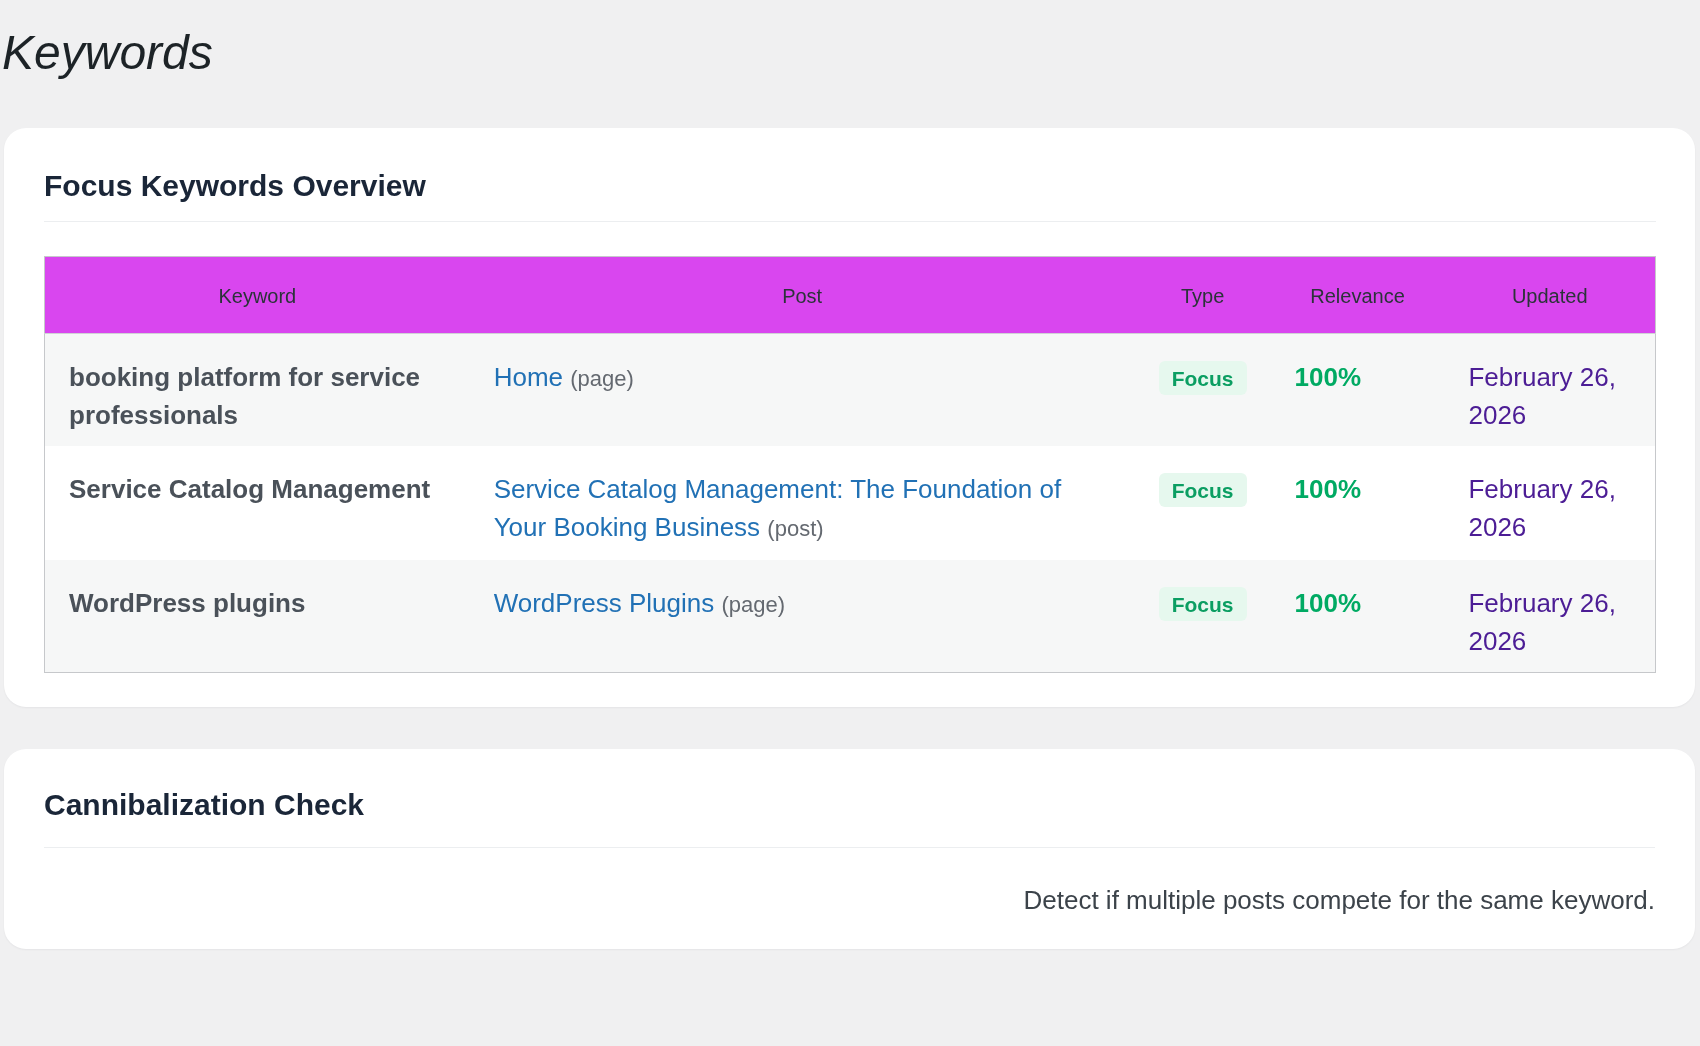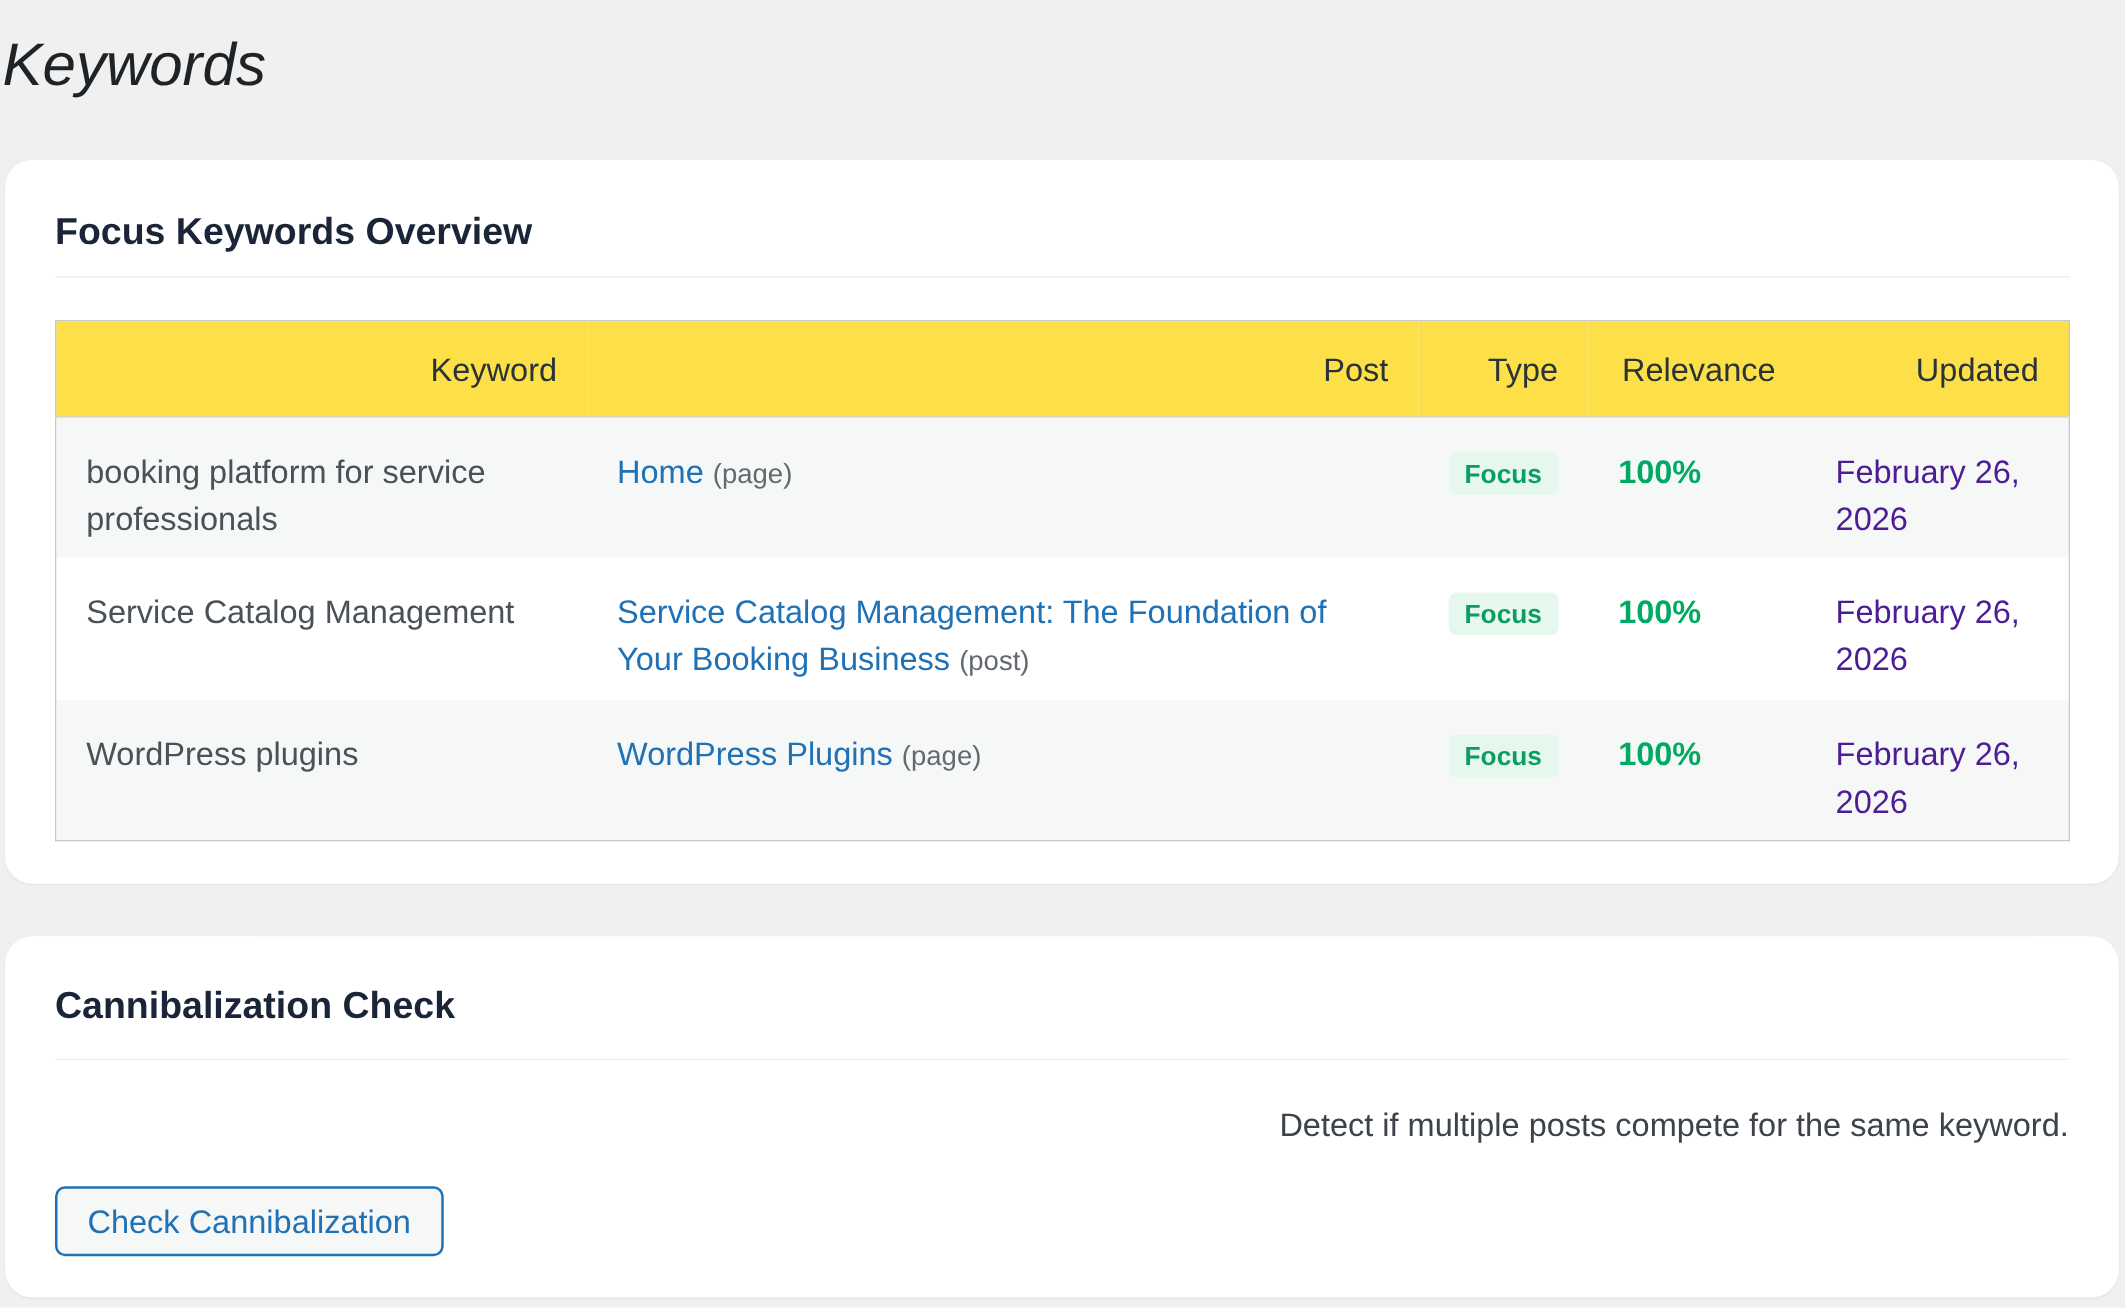--- a/index.html
+++ b/index.html
@@ -50,37 +50,37 @@
   .card--cannibalization .card-divider{margin-top:24px;}
 
   table.keywords-table{
     width:100%;
     border-collapse:collapse;
     margin-top:34px;
     border:1px solid #c6c8cb;
     font-size:26px;
   }
   .keywords-table th{
-    text-align:right;
+    text-align:center;
     font-weight:400;
     color:#2b3339;
-    font-size:26px;
+    font-size:20px;
     line-height:32px;
     padding:23px 24px 21px 24px;
     border-bottom:1px solid #d0d2d5;
-    background:#fde047;
+    background:#d946ef;
   }
   .keywords-table td{
     vertical-align:top;
     padding:24px 24px 12px 24px;
     line-height:38px;
     font-size:26px;
   }
   .keywords-table tr.zebra td{background:var(--zebra);}
-  td.keyword-cell{font-weight:400;color:#4a5159;}
+  td.keyword-cell{font-weight:700;color:#4a5159;}
   a.post-link{color:var(--accent);text-decoration:none;cursor:pointer;}
   span.post-kind{color:#646970;font-size:22px;}
   span.focus-badge{
     display:inline-block;
     background:var(--badge-bg);
     color:var(--badge-text);
     font-weight:700;
     font-size:21px;
     line-height:21px;
     padding:7px 13px 6px;
@@ -158,14 +158,13 @@
           <td class="updated-cell">February 26, 2026</td>
         </tr>
       </tbody>
   </table>
 </section>
 
 <section class="card card--cannibalization">
   <h2 class="card-title">Cannibalization Check</h2>
   <hr class="card-divider">
   <p class="cannibalization-description">Detect if multiple posts compete for the same keyword.</p>
-  <button class="check-button" type="button">Check Cannibalization</button>
 </section>
 
 </body></html>

